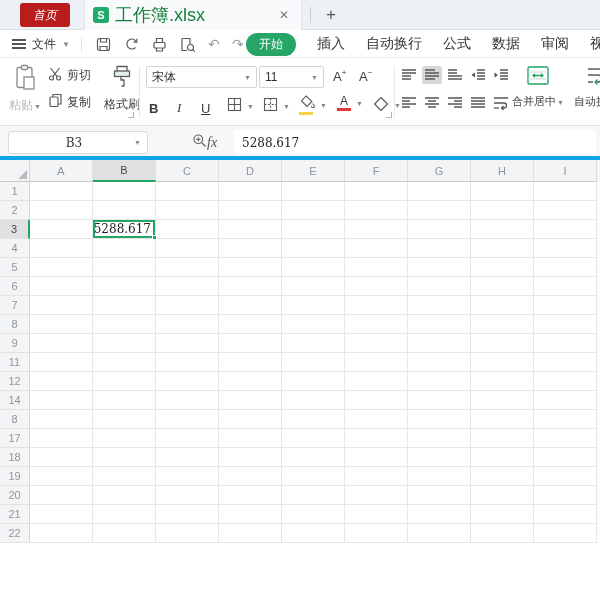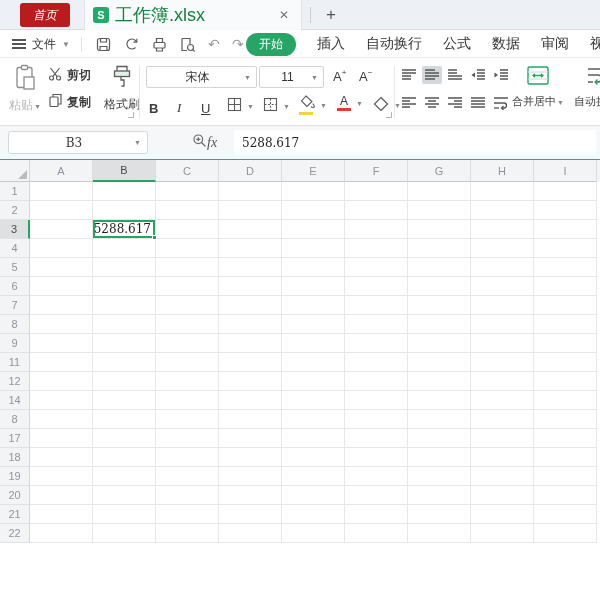--- a/index.html
+++ b/index.html
@@ -51,34 +51,34 @@
   .rabs { position:absolute; }
   .bigbtn { display:flex; flex-direction:column; align-items:center; }
   .biglabel { font-size:12px; color:#3e3e3e; margin-top:2px; white-space:nowrap; }
   .biglabel.dim { color:#b9b9b9; }
   .dd { font-size:7px; color:#888; margin-left:1px; }
   .srow { display:flex; align-items:center; gap:4px; font-size:12px; color:#3e3e3e; white-space:nowrap; }
   .grp-corner { width:6px; height:6px; border-right:1px solid #b5b5b5; border-bottom:1px solid #b5b5b5; }
   .rib-div { width:1px; height:52px; background:#e8e8e8; }
   .selbox { height:22px; border:1px solid #d4d4d4; border-radius:2px; background:#fff;
     display:flex; align-items:center; padding:0 5px; font-size:12px; color:#333; }
-  .selbox .grow { flex:1;text-align:center; }
+  .selbox .grow { flex:1; }
   .fbtn { height:20px; display:flex; align-items:flex-end; }
   .b-label { font-weight:bold; font-size:13px; color:#3c3c3c; }
   .i-label { font-style:italic; font-family:"Liberation Serif",serif; font-size:13px; color:#3c3c3c; }
   .u-label { text-decoration:underline; font-size:13px; color:#3c3c3c; }
   .alico { width:20px; height:18px; display:flex; align-items:center; justify-content:center; border-radius:2px; }
   .alico.sel { background:#d5d8da; }
   .afont { font-size:13px; color:#3c3c3c; }
   .asup { font-size:8px; color:#3c3c3c; vertical-align:super; }
   .colorbar { display:block; width:14px; height:3px; margin-top:1px; }
 
   
   #formulabar { position:absolute; left:0; top:126px; width:600px; height:34px;
-    background:#f6f7f8; border-bottom:1px solid #0ea5e9; }
+    background:#f6f7f8; border-bottom:4px solid #0ea5e9; }
   #name-box { position:absolute; left:8px; top:5px; width:140px; height:23px;
     background:#fff; border:1px solid #d8d8d8; border-radius:3px;
     display:flex; align-items:center; padding:0 6px; }
   #name-box .val { flex:1; text-align:center; font-family:"DejaVu Serif",serif; font-size:12px; color:#333; }
   #fx-zone { position:absolute; left:192px; top:5px; height:23px; display:flex; align-items:center; gap:0; }
   .fx { font-family:"Liberation Serif",serif; font-style:italic; font-size:14px; color:#555; }
   #formula-input { position:absolute; left:234px; top:4px; width:362px; height:25px;
     background:#fff; display:flex; align-items:center; padding:0 8px;
     font-family:"DejaVu Serif",serif; font-size:12px; color:#222; }
 
@@ -178,21 +178,21 @@
   <div class="rabs bigbtn" style="left:6px; top:6px; width:38px;">
     <span>
       <svg width="23" height="27" viewBox="0 0 23 27" fill="none" stroke="#8a8a8a" stroke-width="1.3">
         <rect x="3" y="3.5" width="15" height="20" rx="2"></rect>
         <rect x="7.5" y="1.5" width="6" height="4" rx="1" fill="#fff"></rect>
         <rect x="10" y="13" width="10" height="12" fill="#fff" stroke="#8a8a8a"></rect>
       </svg>
     </span>
     <span class="biglabel dim"><span>粘贴</span><span class="dd">▼</span></span>
   </div>
-  <div class="rabs" style="left:48px; top:9px;font-weight:bold;">
+  <div class="rabs" style="left:48px; top:9px;">
     <div class="srow" style="margin-bottom:9px;">
       <span>
         <svg width="15" height="14" viewBox="0 0 15 14" fill="none" stroke="#5c5c5c" stroke-width="1.2">
           <circle cx="3.5" cy="11" r="2"></circle>
             <circle cx="10.5" cy="11" r="2"></circle>
           <path d="M4.8 9.6 11.5 1M9.2 9.6 2.5 1"></path>
         </svg>
       </span>
       <span>剪切</span>
     </div>

